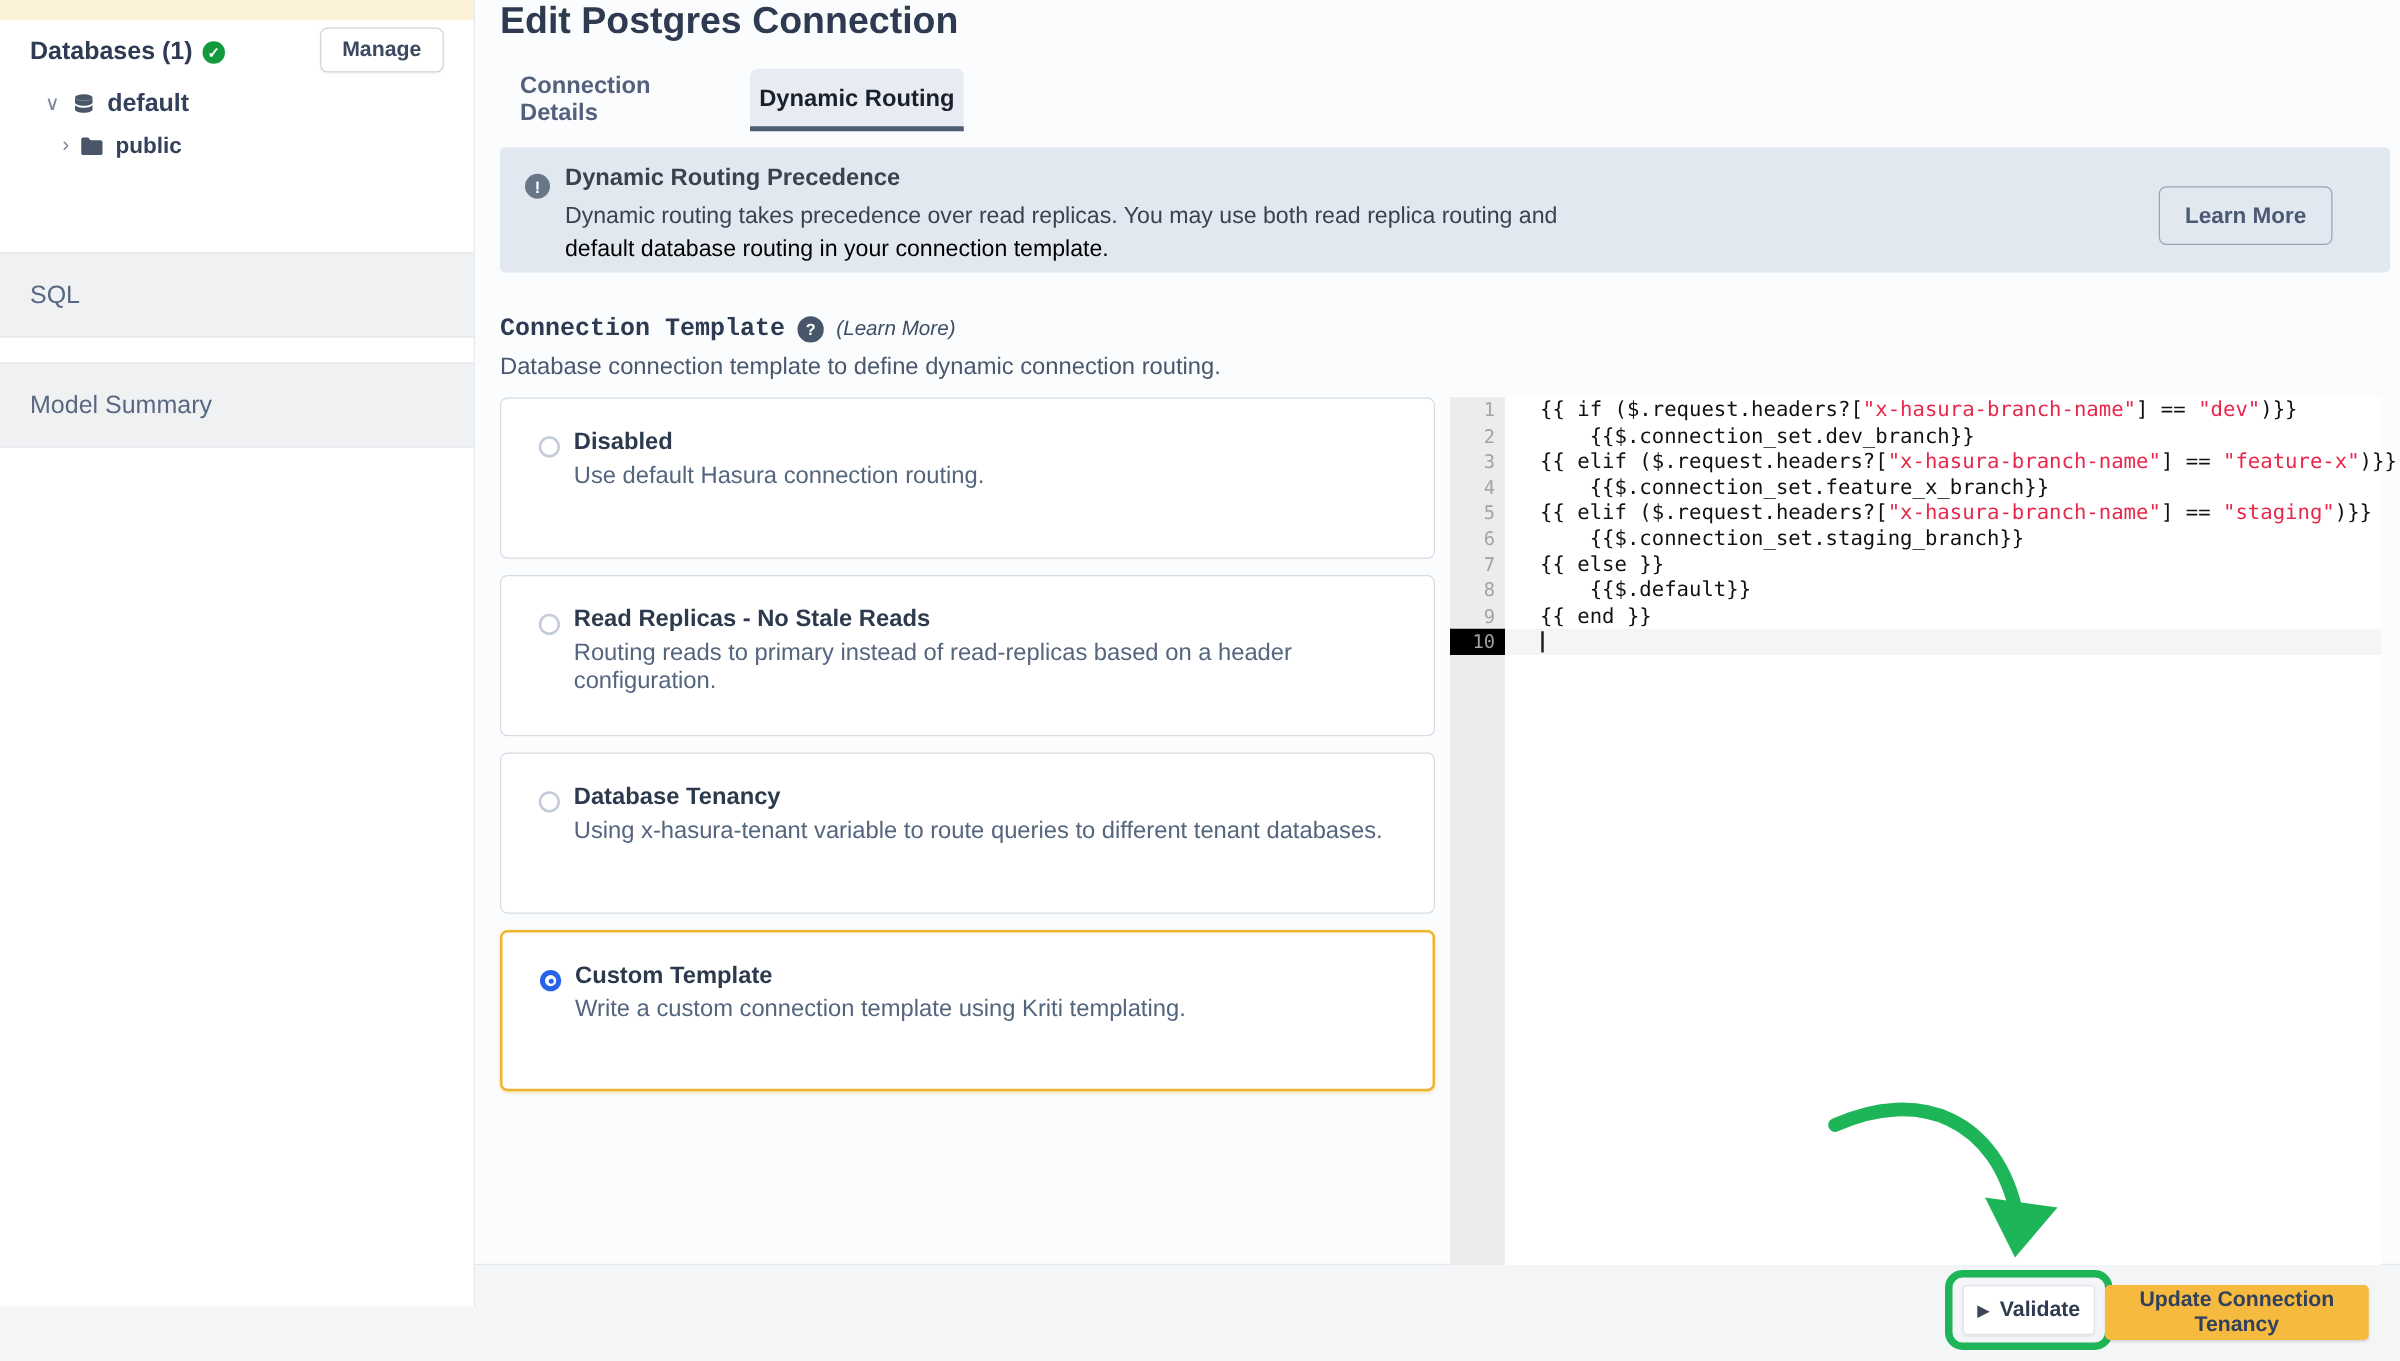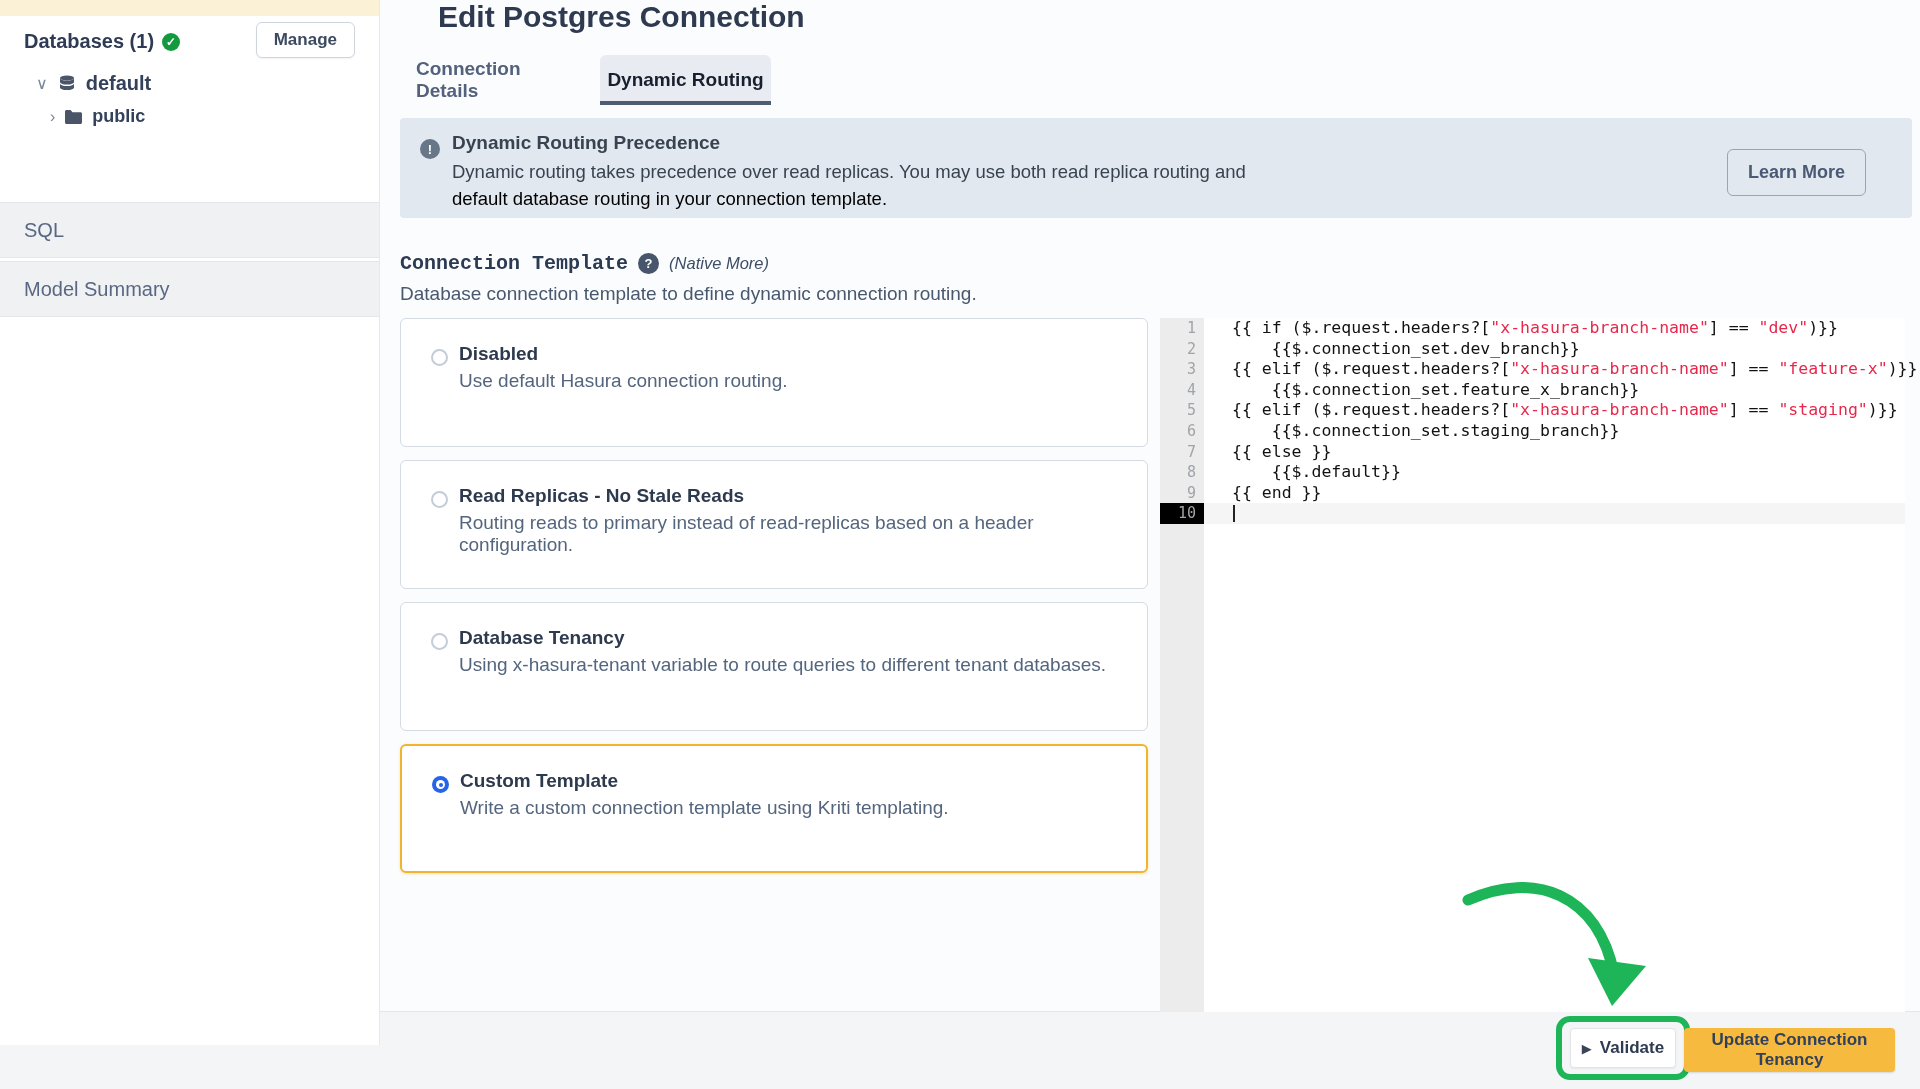--- a/index.html
+++ b/index.html
@@ -14,25 +14,25 @@
   .check-badge { width:18px; height:18px; border-radius:50%; background:#149a3e; color:#fff; font-size:12px; font-weight:700; display:flex; align-items:center; justify-content:center; }
   .manage-btn { position:absolute; right:24px; top:22px; height:36px; padding:0 17px; background:#fff; border:1px solid #cfd5dd; border-radius:6px; font-size:17px; font-weight:700; color:#3c4a61; display:flex; align-items:center; box-shadow:0 1px 2px rgba(0,0,0,.05); cursor:pointer; }
   .tree-row { position:absolute; display:flex; align-items:center; gap:9px; cursor:pointer; }
   .tree-row .chev { color:#7a8699; font-size:16px; line-height:1; }
   .tree-row .tl { font-weight:700; color:#33415a; }
   .row-default { left:36px; top:72px; }
   .row-default .tl { font-size:20px; }
   .row-public { left:50px; top:106px; }
   .row-public .tl { font-size:18px; }
   .side-menu { position:absolute; left:0; top:202px; width:100%; }
-  .side-item { height:56px; background:#f0f1f3; border-top:1px solid #e4e6ea; border-bottom:1px solid #e4e6ea; margin-bottom:3px; display:flex; align-items:center; padding-left:24px; font-size:20px; color:#596882; cursor:pointer; }
+  .side-item { height:68px; background:#f0f1f3; border-top:1px solid #e4e6ea; border-bottom:1px solid #e4e6ea; margin-bottom:20px; display:flex; align-items:center; padding-left:24px; font-size:20px; color:#596882; cursor:pointer; }
 
   
   .main { position:absolute; left:380px; top:0; width:1540px; height:1012px; background:#fbfcfd; border-bottom:1px solid #e3e7ec; }
-  .page-title { position:absolute; left:20px; top:0; font-size:30px; font-weight:700; color:#2e3a50;margin-left:38px; }
+  .page-title { position:absolute; left:20px; top:0; font-size:30px; font-weight:700; color:#2e3a50; }
   .tab { position:absolute; top:55px; height:50px; display:flex; align-items:center; justify-content:center; font-size:19px; font-weight:700; cursor:pointer; color:#53617c; }
   .tab-0 { left:36px; width:152px; }
   .tab-1 { left:220px; width:171px; }
   .tab.active { background:#e8ecf2; border-radius:6px 6px 0 0; color:#18202e; }
   .tab.active::after { content:""; position:absolute; left:0; right:0; bottom:0; height:4px; background:#4e5d72; }
 
   .banner { position:absolute; left:20px; top:118px; width:1512px; height:100px; background:#e2e8f0; border-radius:4px; }
   .banner .info-ic { position:absolute; left:20px; top:21px; width:20px; height:20px; border-radius:50%; background:#687788; color:#fff; font-size:13px; font-weight:700; display:flex; align-items:center; justify-content:center; }
   .banner .b-title { position:absolute; left:52px; top:14px; font-size:19px; font-weight:700; color:#39434f; }
   .banner .b-line1 { position:absolute; left:52px; top:43px; font-size:18.5px; color:#39434f; }
@@ -128,21 +128,21 @@
     <span class="info-ic">!</span>
     <div class="b-title">Dynamic Routing Precedence</div>
     <div class="b-line1">Dynamic routing takes precedence over read replicas. You may use both read replica routing and</div>
     <div class="b-line2">default database routing in your connection template.</div>
     <button class="learn-more-btn">Learn More</button>
   </div>
 
   <div class="section-head">
     <span class="s-title">Connection Template</span>
     <span class="help-ic">?</span>
-    <span class="s-learn">(Native More)</span>
+    <span class="s-learn">(Learn More)</span>
   </div>
   <div class="section-sub">Database connection template to define dynamic connection routing.</div>
 
   <div class="cards">
     <div class="card">
       <span class="radio"></span>
       <div class="c-title">Disabled</div>
       <div class="c-desc">Use default Hasura connection routing.</div>
     </div>
     <div class="card">

